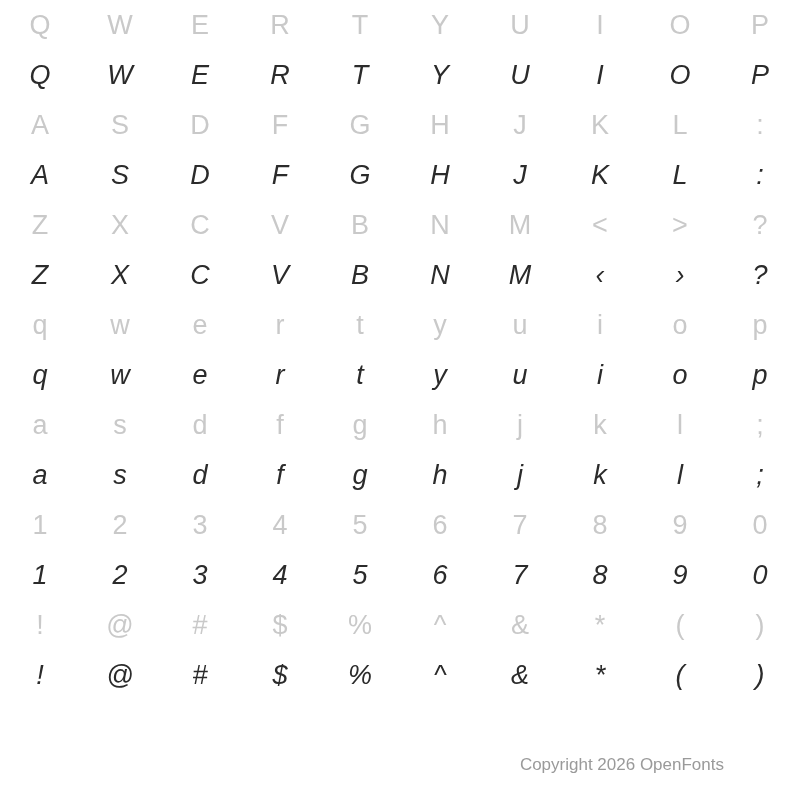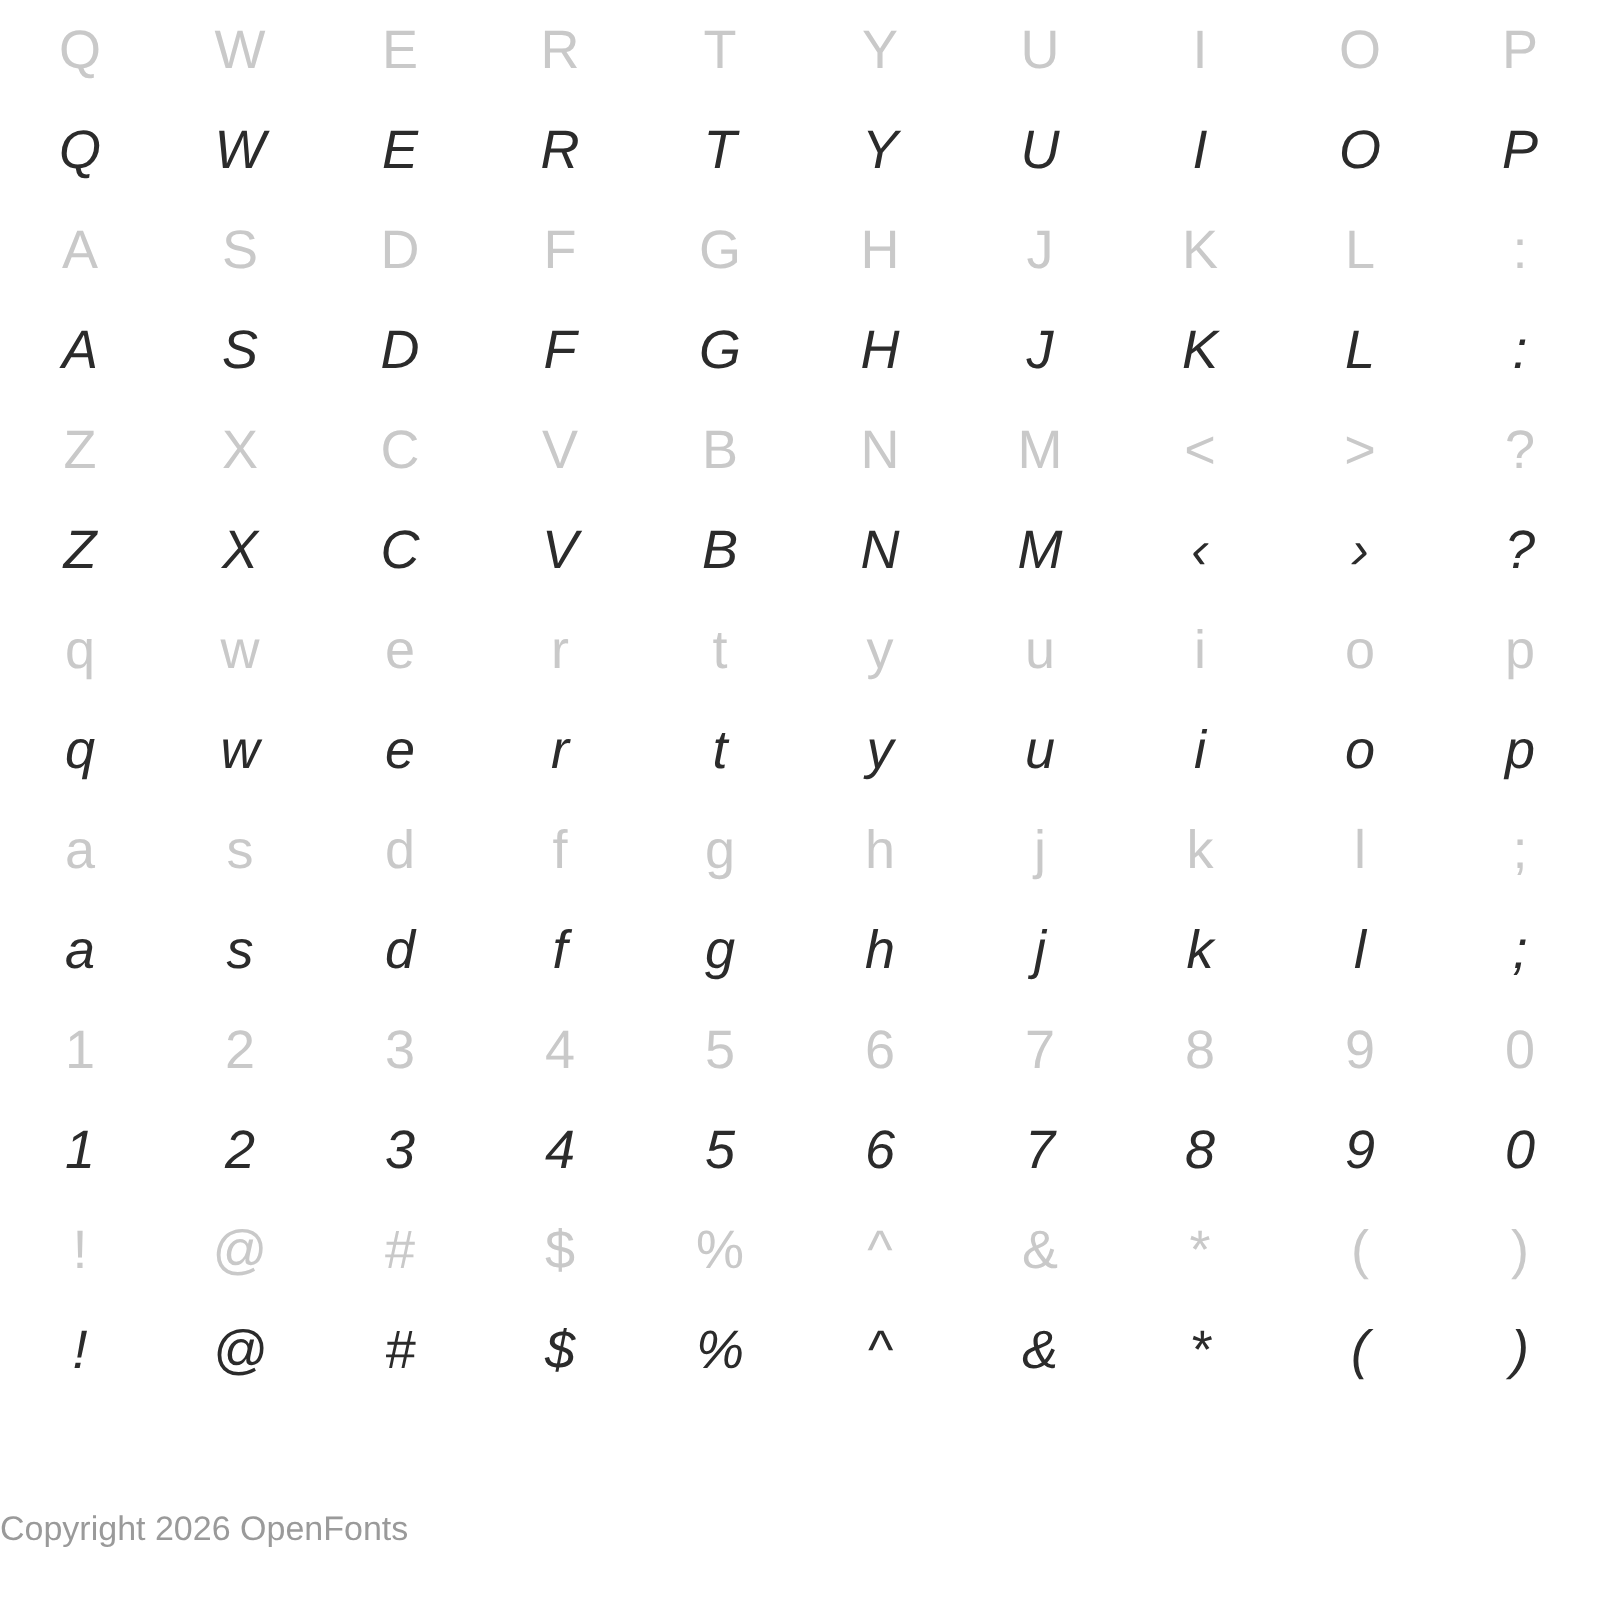--- a/index.html
+++ b/index.html
@@ -49,21 +49,21 @@
     font-weight: normal;
   }
   #footer {
     position: absolute;
     left: 0;
     top: 745px;
     width: 800px;
     height: 40px;
     display: flex;
     align-items: center;
-    justify-content: flex-start;
+    justify-content: flex-end;
     padding-right: 76px;
     box-sizing: border-box;
   }
   #copyright {
     color: #9a9a9a;
     font-size: 17px;
     font-family: "Liberation Sans", sans-serif;
     white-space: pre;
   }
 </style>

